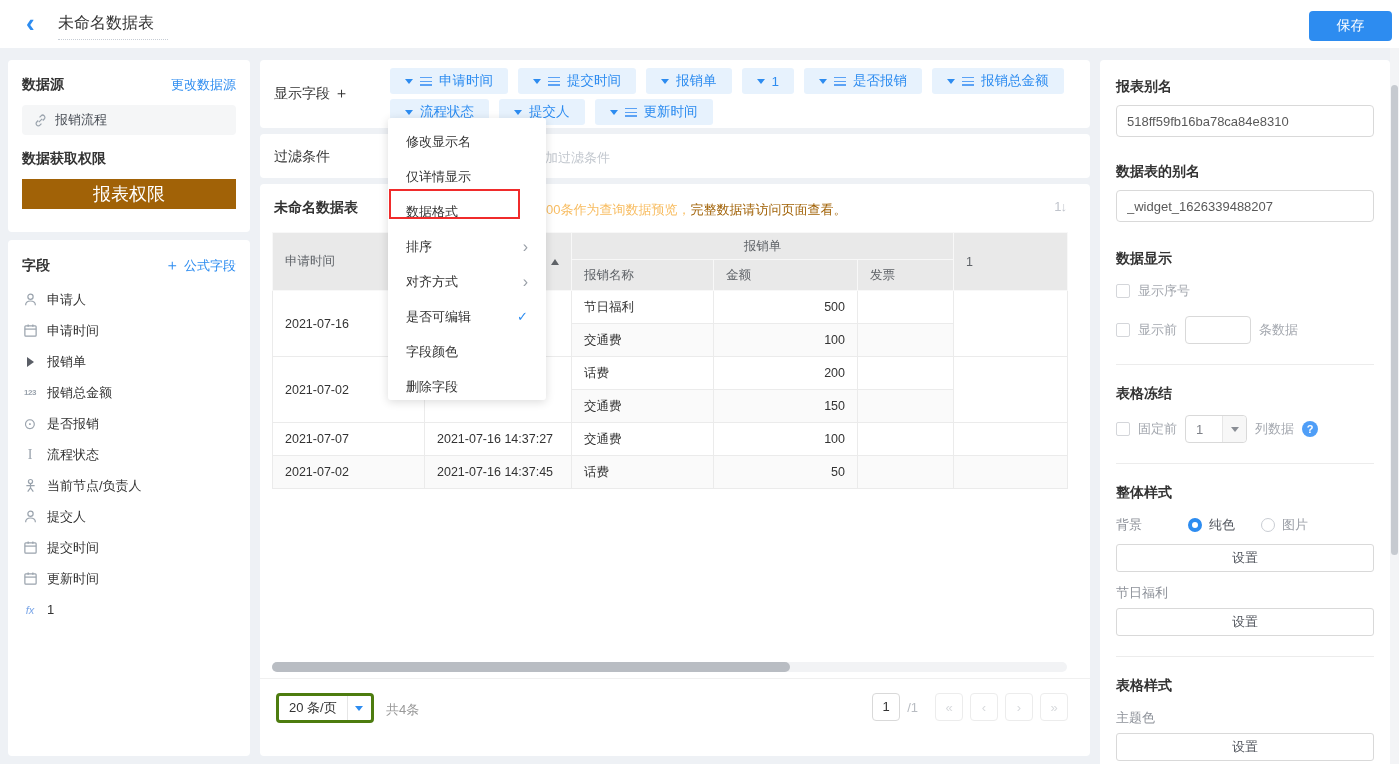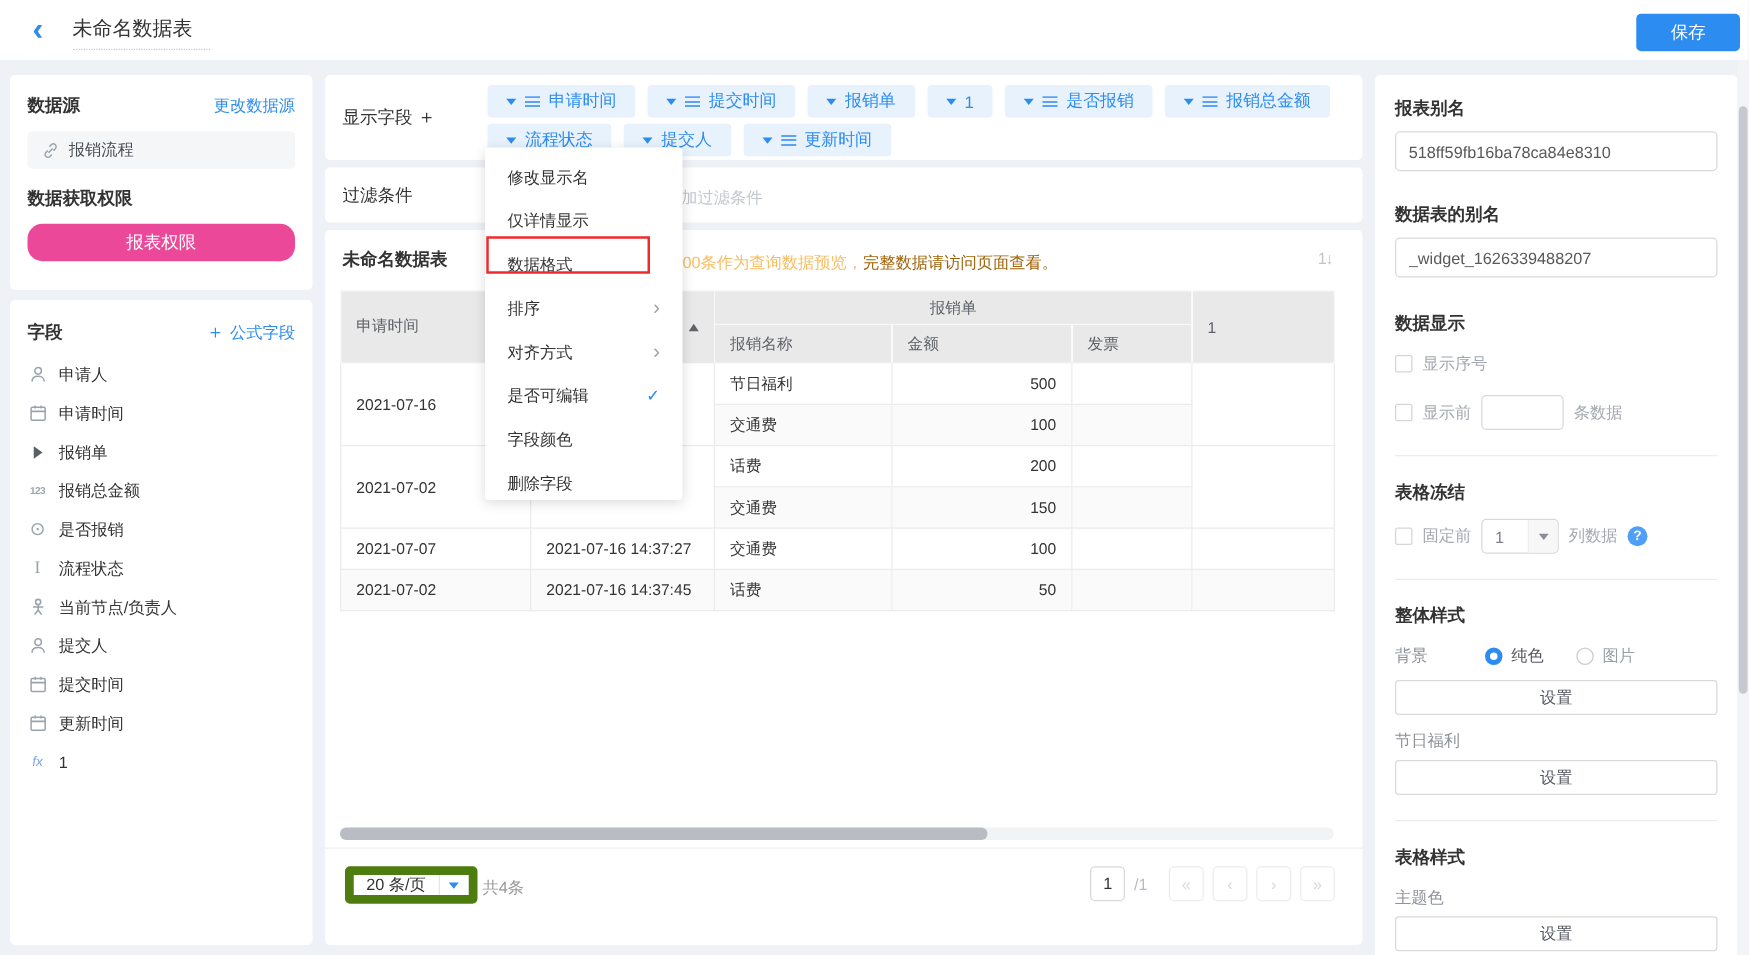--- a/index.html
+++ b/index.html
@@ -19,22 +19,22 @@
   .card { position:absolute; background:#fff; border-radius:4px; }
 
   
   .card-ds { left:8px; top:60px; width:242px; height:172px; padding:16px 14px; }
   .row-between { display:flex; justify-content:space-between; align-items:center; }
   .h14 { font-size:14px; font-weight:bold; color:#333; }
   .link { font-size:13px; color:#2d8cf0; cursor:pointer; }
   .source-pill { margin-top:11px; height:30px; background:#f5f6f7; border-radius:4px;
                  display:flex; align-items:center; padding:0 10px; gap:7px; font-size:13px; color:#4a4f57; }
   .perm-title { margin-top:15px; }
-  .perm-btn { margin-top:11px; width:100%; height:30px; background:#ec4899; color:#fff; border:none;
-              border-radius:12px; font-size:14px; cursor:pointer; }
+  .perm-btn { margin-top:11px; width:100%; height:30px; background:#a16207; color:#fff; border:none;
+              border-radius:0; font-size:18px; cursor:pointer; }
 
   .card-fields { left:8px; top:240px; width:242px; height:516px; padding:16px 14px; }
   .field-list { margin-top:9px; }
   .field-item { height:31px; display:flex; align-items:center; gap:9px; font-size:13px; color:#333; cursor:pointer; }
   .fic { width:16px; height:16px; display:inline-flex; align-items:center; justify-content:center; flex:none; }
   .fic svg { stroke:#9aa3ad; fill:none; stroke-width:1.3; }
   .ic-subform::before { content:""; display:block; width:0; height:0; border:5px solid transparent; border-left:7px solid #5a5e66; margin-left:5px; }
   .ic-number::before { content:"123"; font-size:8px; color:#9aa3ad; letter-spacing:-0.5px; font-weight:bold; }
   .ic-radio::before { content:"⊙"; font-size:15px; color:#9aa3ad; line-height:16px; }
   .ic-text::before { content:"I"; font-family:"Liberation Serif","DejaVu Serif",serif; font-size:14px; color:#9aa3ad; }
@@ -70,21 +70,21 @@
   .grid tr.body td { height:33px; background:#fff; }
   .grid tr.body td.odd { background:#fafafa; }
   .grid td.amt { text-align:right; }
   .sort-asc { float:right; margin-top:2px; width:0; height:0; border:4px solid transparent; border-bottom:6px solid #5f6368; }
   .submit-cell { position:relative; }
 
   .hscroll { position:absolute; left:12px; top:478px; width:795px; height:10px; border-radius:5px; background:#f2f3f5; cursor:pointer; }
   .hscroll .thumb { position:absolute; left:0; top:0; width:518px; height:10px; border-radius:5px; background:#b9bdc3; }
 
   .pager { position:absolute; left:0; right:0; top:494px; height:60px; border-top:1px solid #f0f0f0; }
-  .size-select { position:absolute; left:16px; top:14px; height:30px; border:7px solid #4d7c0f; border-radius:4px;
+  .size-select { position:absolute; left:16px; top:14px; height:30px; border:3px solid #4d7c0f; border-radius:4px;
                  display:flex; align-items:center; background:#fff; cursor:pointer; }
   .size-select .val { padding:0 10px; font-size:13px; color:#333; }
   .size-select .cap { width:24px; height:100%; border-left:1px solid #e6e6e6; display:flex; align-items:center; justify-content:center; }
   .total { position:absolute; left:126px; top:22px; font-size:13px; color:#999; }
   .pg-right { position:absolute; right:22px; top:14px; display:flex; align-items:center; gap:7px; }
   .pg-box { width:28px; height:28px; border:1px solid #d9d9d9; border-radius:4px; text-align:center; line-height:26px; font-size:13px; color:#333; background:#fff; }
   .pg-of { font-size:13px; color:#b8bcc2; margin-right:10px; }
   .pg-btn { width:28px; height:28px; border:1px solid #ececec; border-radius:4px; background:#fff; color:#d8dadd; font-size:13px; cursor:default; }
 
   

